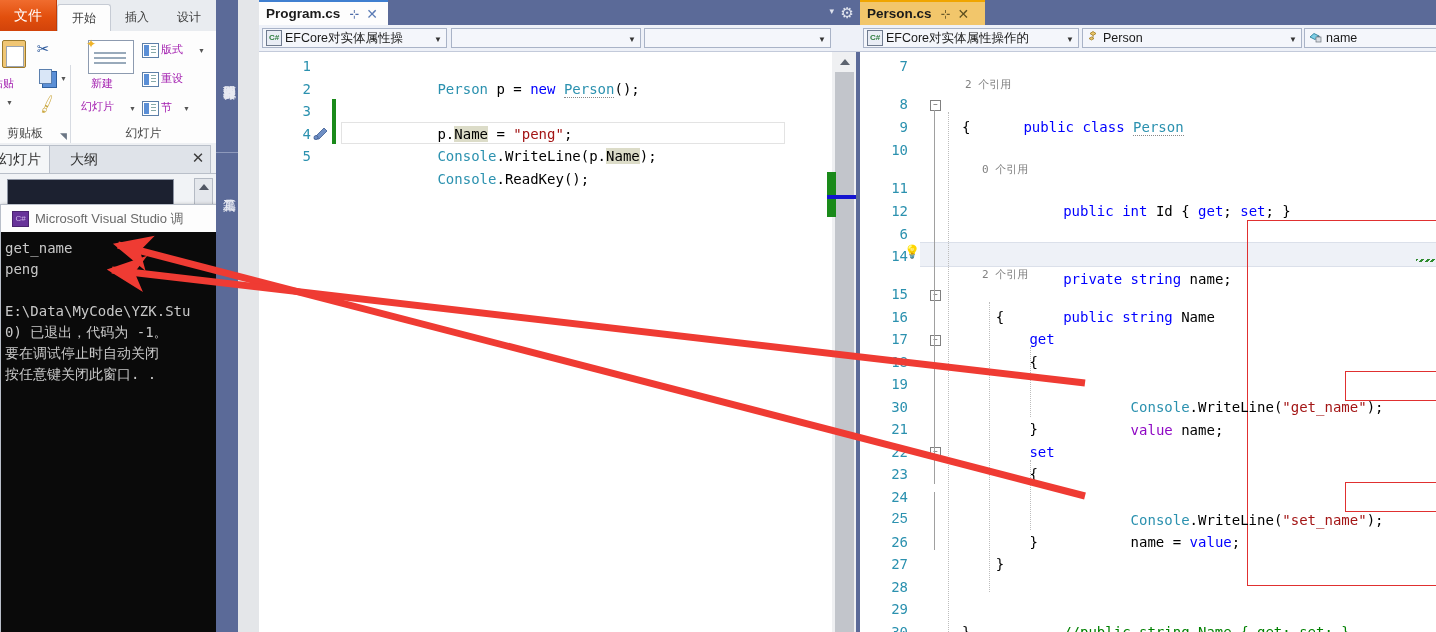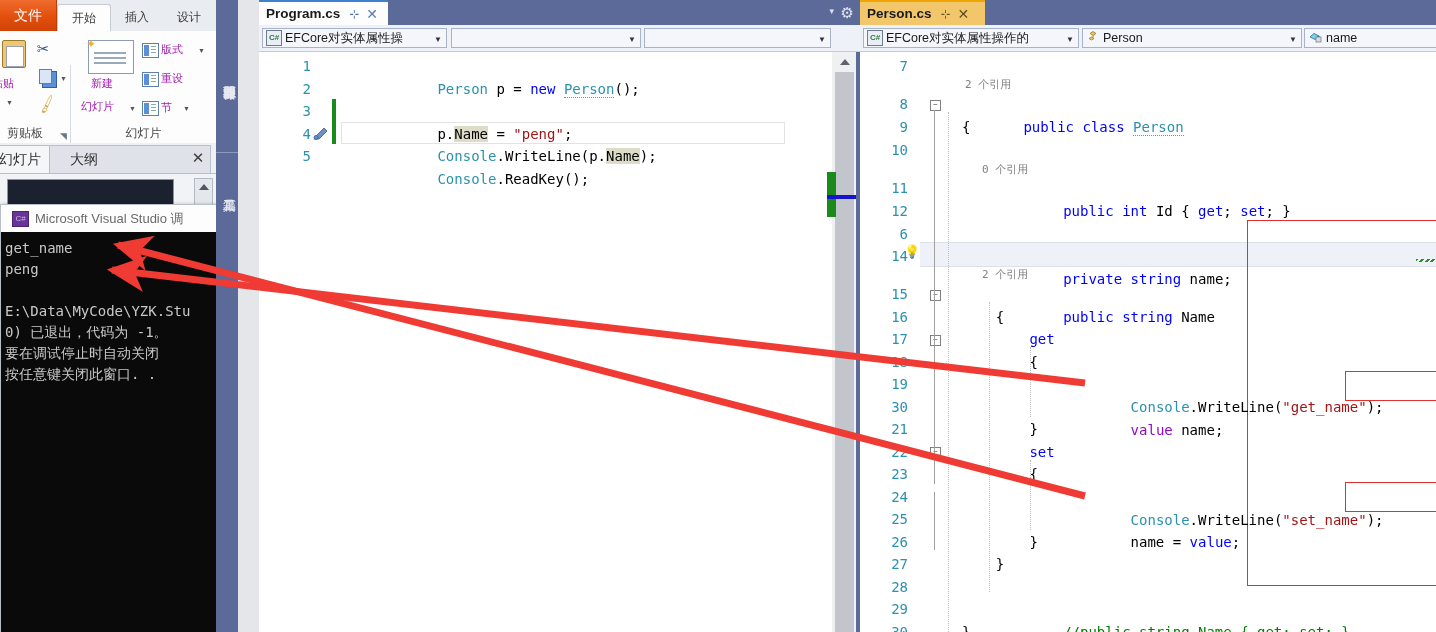--- a/index.html
+++ b/index.html
@@ -388,21 +388,21 @@
       <div class="abs lnum" style="left:18px;top:231px;width:30px;">15</div>
       <div class="abs lnum" style="left:18px;top:254px;width:30px;">16</div>
       <div class="abs lnum" style="left:18px;top:276px;width:30px;">17</div>
       <div class="abs lnum" style="left:18px;top:299px;width:30px;">18</div>
       <div class="abs lnum" style="left:18px;top:321px;width:30px;">19</div>
       <div class="abs lnum" style="left:18px;top:344px;width:30px;">30</div>
       <div class="abs lnum" style="left:18px;top:366px;width:30px;">21</div>
       <div class="abs lnum" style="left:18px;top:389px;width:30px;">22</div>
       <div class="abs lnum" style="left:18px;top:411px;width:30px;">23</div>
       <div class="abs lnum" style="left:18px;top:434px;width:30px;">24</div>
-      <div class="abs lnum" style="left:18px;top:456px;width:30px;">25</div>
+      <div class="abs lnum" style="left:18px;top:456px;width:30px;font-family:Liberation Mono, monospace;">25</div>
       <div class="abs lnum" style="left:18px;top:479px;width:30px;">26</div>
       <div class="abs lnum" style="left:18px;top:501px;width:30px;">27</div>
       <div class="abs lnum" style="left:18px;top:524px;width:30px;">28</div>
       <div class="abs lnum" style="left:18px;top:546px;width:30px;">29</div>
       <div class="abs lnum" style="left:18px;top:569px;width:30px;">30</div>
 
       <div class="abs code" style="left:96px;top:41px;">
         <span class="kw">public</span><span class="pl"> </span><span class="kw">class</span><span class="pl"> </span><span class="ty" style="border-bottom:1px dotted #888;">Person</span>
       </div>
       <div class="abs code" style="left:102px;top:64px;"><span class="pl">{</span></div>

